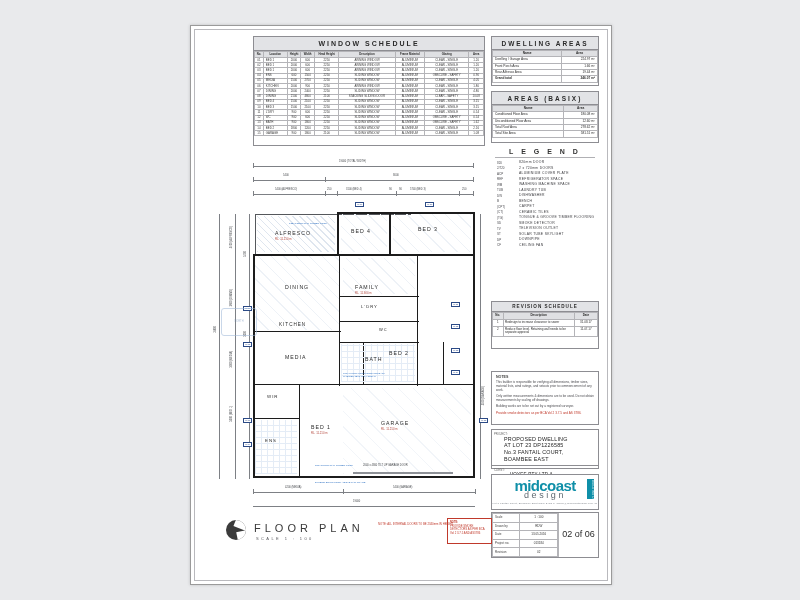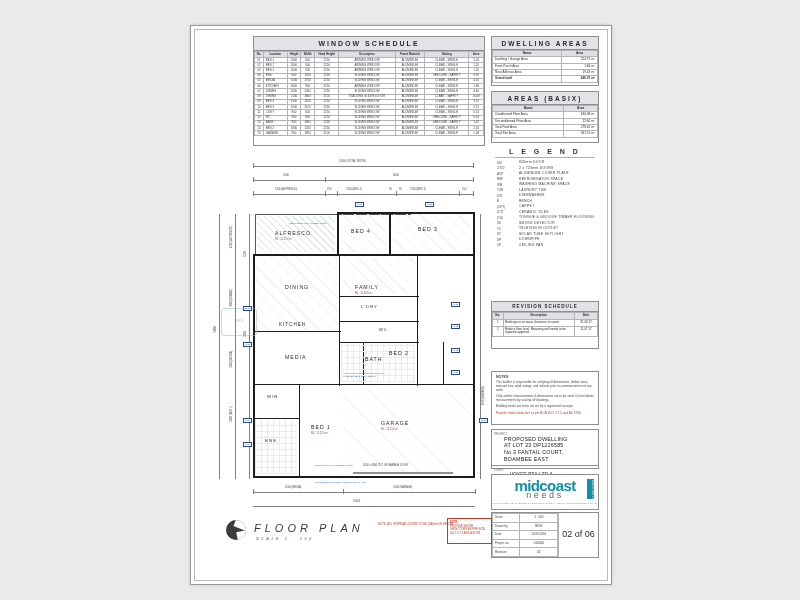--- a/index.html
+++ b/index.html
@@ -109,21 +109,21 @@
   #tbl-left td.v{text-align:center;color:#333;}
   #tbl-right{width:37%;border-left:1px solid #b4b4b8;display:flex;align-items:center;
              justify-content:center;text-align:center;font-size:9px;color:#2b2b2b;line-height:1.1;}
 
   
   #rednote{left:256px;top:492px;width:45px;height:26px;border:1px solid #c0392b;background:#fff;padding:2px;}
   #rednote .rt{font-size:2.6px;color:#c0392b;font-weight:bold;}
   #rednote p{margin:1px 0 0 0;font-size:2.8px;color:#c0392b;line-height:1.2;}
 
   
-  #fptitle{left:35px;top:492px;width:230px;height:30px;font-style:italic;}
+  #fptitle{left:35px;top:492px;width:230px;height:30px;}
   #fp-logo{position:absolute;left:0;top:2px;width:20px;height:20px;border-radius:50%;
            background:#3b3b3b;overflow:hidden;}
   #fp-logo:before{content:"";position:absolute;left:9px;top:-2px;width:14px;height:11px;
                   background:#fff;transform:rotate(22deg);}
   #fp-logo:after{content:"";position:absolute;left:11px;top:11px;width:12px;height:9px;
                  background:#fff;transform:rotate(-12deg);}
   #fpname{position:absolute;left:28px;top:4px;font-size:11px;letter-spacing:4px;color:#3a3a3a;}
   #fpscale{position:absolute;left:30px;top:18px;font-size:4px;letter-spacing:2.4px;color:#5a5a5f;}
   #fpnote{position:absolute;left:152px;top:5px;font-size:2.8px;color:#c0392b;line-height:1.25;}
 
@@ -517,21 +517,21 @@
       <div class="lab">CLIENT:</div>
       <div class="pt" id="cl-lines">
           <div>VOYEE PTY LTD &amp;</div>
           <div>SUPAEAST PTY LTD</div>
         </div>
     </div>
   </div>
 
   <div class="blk" id="logo">
     <div class="lg1">midcoast</div>
-    <div class="lg2">needs</div>
+    <div class="lg2">design</div>
     <div class="lg3">Lot 3 Fantail Court, Boambee East NSW 2452   e: admin@midcoastdesign.com.au</div>
     <div class="tab"></div>
     <div class="tabtxt">BUILDING DESIGN</div>
   </div>
 
   <div class="blk" id="tblock">
     <div id="tbl-left">
       <table>
         <tbody id="tb-body">
             <tr>

